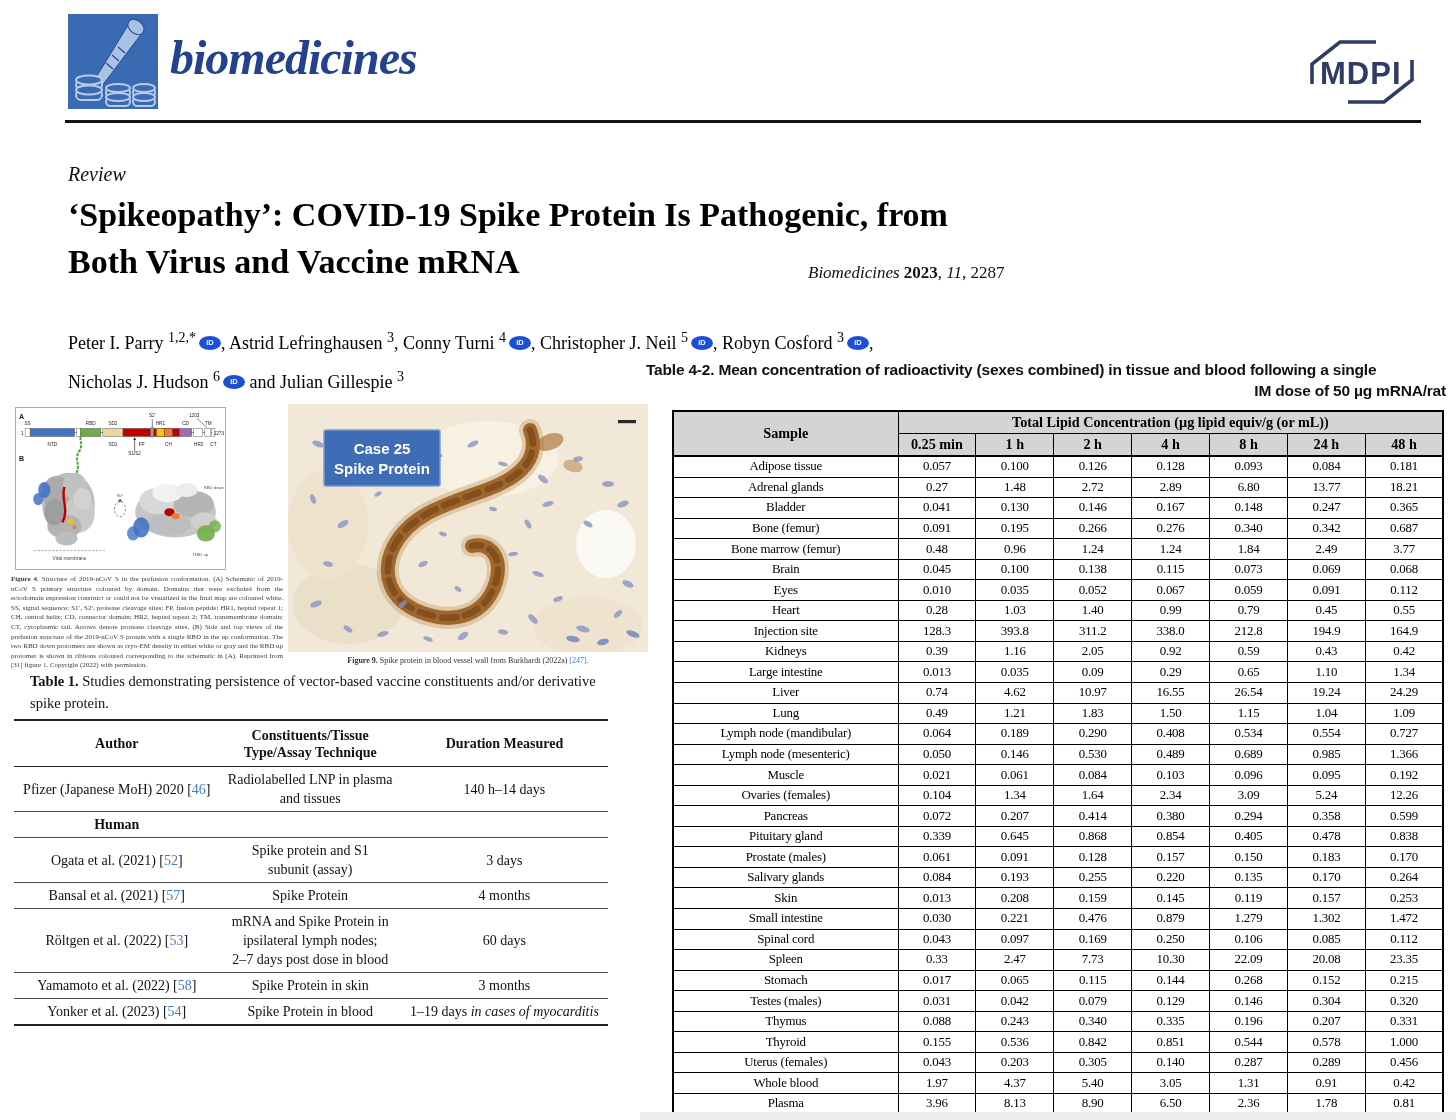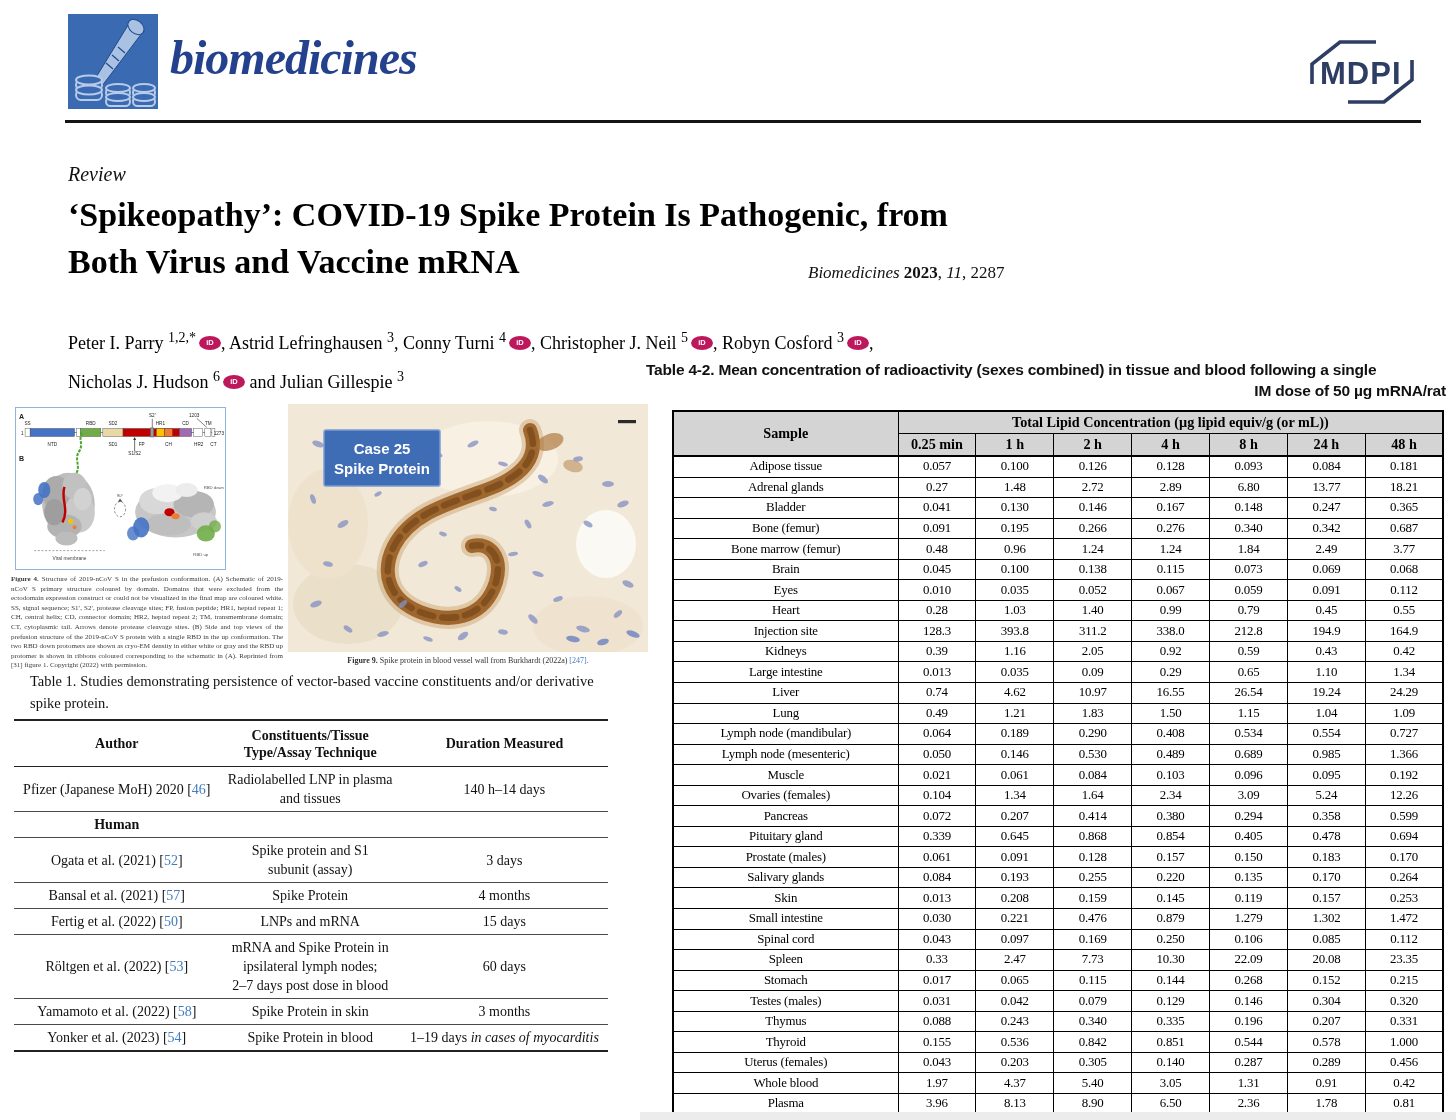--- a/index.html
+++ b/index.html
@@ -13,21 +13,21 @@
   .mdpi{position:absolute;left:1300px;top:34px;width:124px;height:76px;}
   .rule{position:absolute;left:65px;top:120px;width:1356px;height:2.5px;background:#141414;}
 
   
   .review{position:absolute;left:68px;top:163px;font:italic 20px "Liberation Serif",serif;color:#111;}
   .title{position:absolute;left:68px;top:191px;width:1340px;margin:0;
          font:bold 34px "Liberation Serif",serif;line-height:47px;color:#000;}
   .citation{position:absolute;left:808px;top:263px;font-size:17px;color:#111;}
   .authors{position:absolute;left:68px;top:321px;width:1350px;font-size:18px;line-height:34px;color:#000;}
   .authors sup{font-size:14px;vertical-align:7px;}
-  .orcid{display:inline-block;width:22px;height:14px;border-radius:50%;background:#be185d;color:#fff;
+  .orcid{display:inline-block;width:22px;height:14px;border-radius:50%;background:#1d4ed8;color:#fff;
          font:bold 7.5px "Liberation Sans",sans-serif;text-align:center;line-height:14px;
          margin-left:3px;vertical-align:4px;}
 
   
   .fig4-box{position:absolute;left:15px;top:407px;width:209px;height:161px;
             border:1px solid #8fb3d9;background:#fff;}
   .fig4-box svg{width:100%;height:100%;display:block;}
   .fig4-caption{position:absolute;left:11px;top:575px;width:272px;font-size:7px;line-height:9.6px;
                 text-align:justify;color:#3a3a3a;}
   .fig4-caption .b{font-weight:bold;}
@@ -40,21 +40,21 @@
   .fig9 svg{width:100%;height:100%;display:block;}
   .fig9-caption{position:absolute;left:288px;top:656px;width:360px;text-align:center;
                 font-size:8px;color:#333;}
   .fig9-caption .b{font-weight:bold;}
   .ref{color:#3f7cc0;}
   .case-label{font:bold 15px "Liberation Sans",sans-serif;fill:#fff;}
 
   
   .table1-caption{position:absolute;left:30px;top:671px;width:594px;font-size:14.5px;
                   line-height:21.5px;color:#111;}
-  .table1-caption .b{font-weight:normal;margin-top:15px;}
+  .table1-caption .b{font-weight:bold;margin-top:15px;}
   #table1{position:absolute;left:14px;top:719px;width:594px;border-collapse:collapse;
           color:#111;border-top:2.2px solid #222;border-bottom:2.2px solid #222;}
   #table1 th{font-size:14px;font-weight:bold;text-align:center;padding:5.5px 2px;
              border-bottom:1.3px solid #222;line-height:17px;}
   #table1 td{font-size:14px;text-align:center;padding:3px 2px;line-height:19px;border-top:1px solid #4a4a4a;}
   #table1 tbody tr:first-child td{border-top:none;}
   #table1 .grp-bold td{font-weight:bold;}
   .ital{font-style:italic;}
 
   
@@ -304,25 +304,20 @@
           <td>Ogata et al. (2021) [<span class="ref">52</span>]</td>
           <td>Spike protein and S1<br>subunit (assay)</td>
           <td>3 days</td>
         </tr>
         <tr>
           <td>Bansal et al. (2021) [<span class="ref">57</span>]</td>
           <td>Spike Protein</td>
           <td>4 months</td>
         </tr>
         <tr>
-          <td>Fertig et al. (2022) [<span class="ref">50</span>]</td>
-          <td>LNPs and mRNA</td>
-          <td>15 days</td>
-        </tr>
-        <tr>
           <td>Röltgen et al. (2022) [<span class="ref">53</span>]</td>
           <td>mRNA and Spike Protein in<br>ipsilateral lymph nodes;<br>2–7 days post dose in blood</td>
           <td>60 days</td>
         </tr>
         <tr>
           <td>Yamamoto et al. (2022) [<span class="ref">58</span>]</td>
           <td>Spike Protein in skin</td>
           <td>3 months</td>
         </tr>
         <tr>
@@ -545,21 +540,21 @@
           <td>0.599</td>
         </tr>
         <tr>
           <td>Pituitary gland</td>
           <td>0.339</td>
           <td>0.645</td>
           <td>0.868</td>
           <td>0.854</td>
           <td>0.405</td>
           <td>0.478</td>
-          <td>0.694</td>
+          <td>0.838</td>
         </tr>
         <tr>
           <td>Prostate (males)</td>
           <td>0.061</td>
           <td>0.091</td>
           <td>0.128</td>
           <td>0.157</td>
           <td>0.150</td>
           <td>0.183</td>
           <td>0.170</td>

